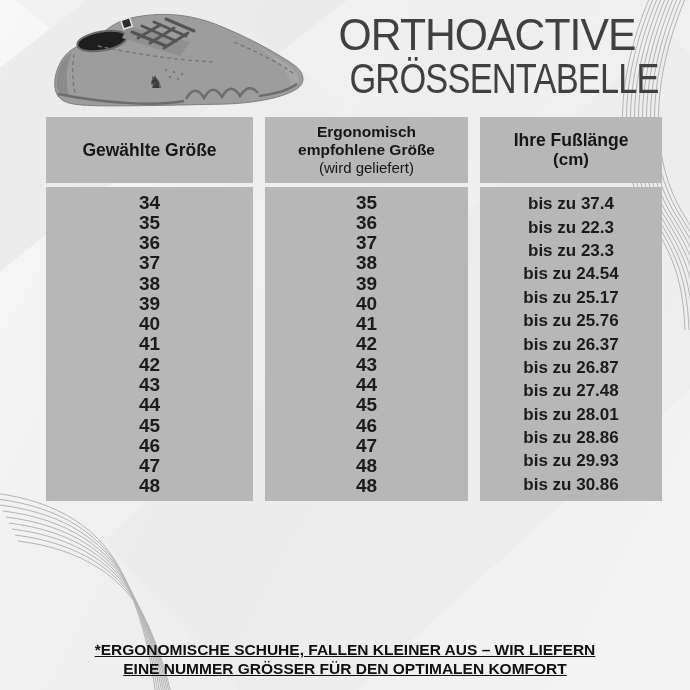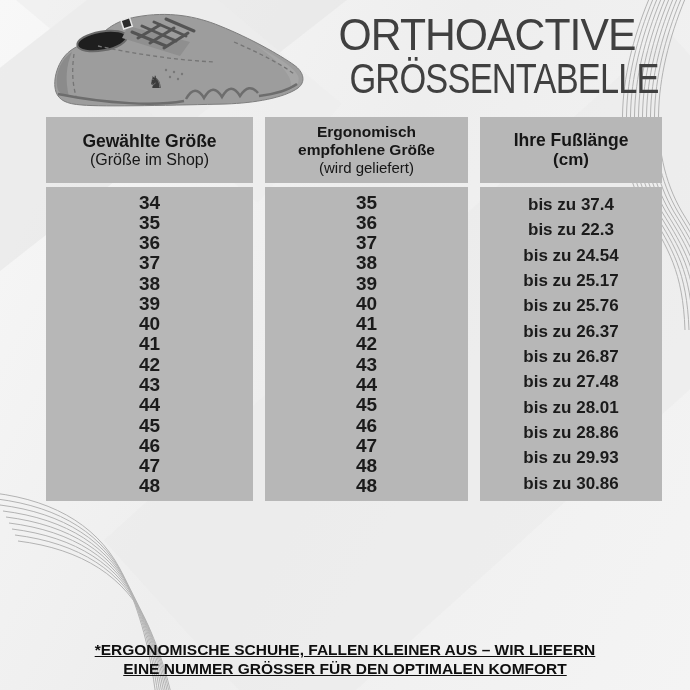--- a/index.html
+++ b/index.html
@@ -145,21 +145,20 @@
 
 <div id="title">
   <span class="l1">ORTHOACTIVE</span>
   <span class="l2">GRÖSSENTABELLE</span>
 </div>
 
 <div id="size-table">
   <div class="col col-1">
     <div class="th">
       <div class="th-main">Gewählte Größe</div>
-      <div class="th-sub">(Größe im Shop)</div>
     </div>
     <div class="tb">
         <div class="cell">34</div>
         <div class="cell">35</div>
         <div class="cell">36</div>
         <div class="cell">37</div>
         <div class="cell">38</div>
         <div class="cell">39</div>
         <div class="cell">40</div>
         <div class="cell">41</div>
@@ -196,20 +195,21 @@
       </div>
   </div>
   <div class="col col-3">
     <div class="th">
       <div class="th-main">Ihre Fußlänge</div>
       <div class="th-sub">(cm)</div>
     </div>
     <div class="tb">
         <div class="cell">bis zu 37.4</div>
         <div class="cell">bis zu 22.3</div>
+        <div class="cell">bis zu 23.3</div>
         <div class="cell">bis zu 24.54</div>
         <div class="cell">bis zu 25.17</div>
         <div class="cell">bis zu 25.76</div>
         <div class="cell">bis zu 26.37</div>
         <div class="cell">bis zu 26.87</div>
         <div class="cell">bis zu 27.48</div>
         <div class="cell">bis zu 28.01</div>
         <div class="cell">bis zu 28.86</div>
         <div class="cell">bis zu 29.93</div>
         <div class="cell">bis zu 30.86</div>

